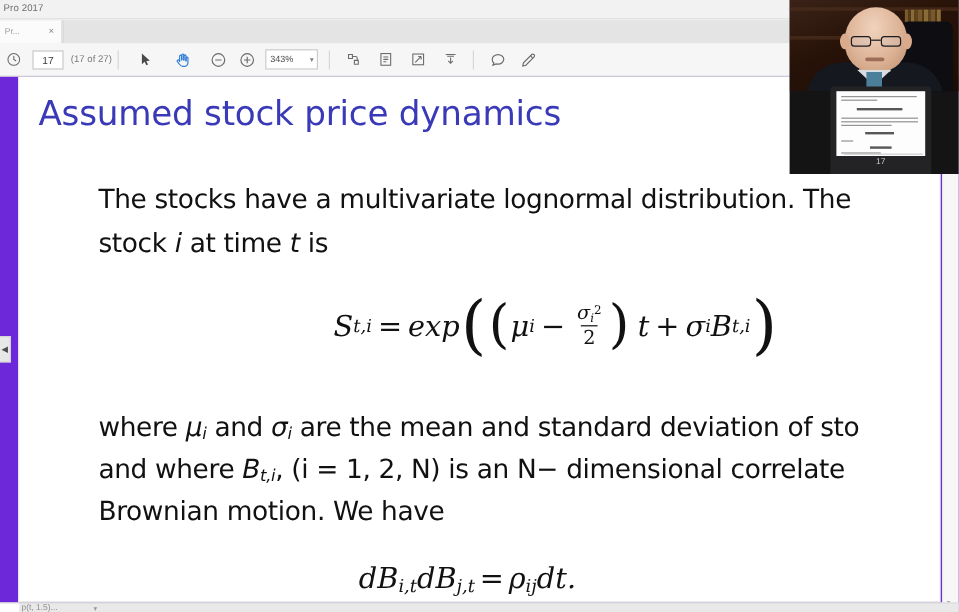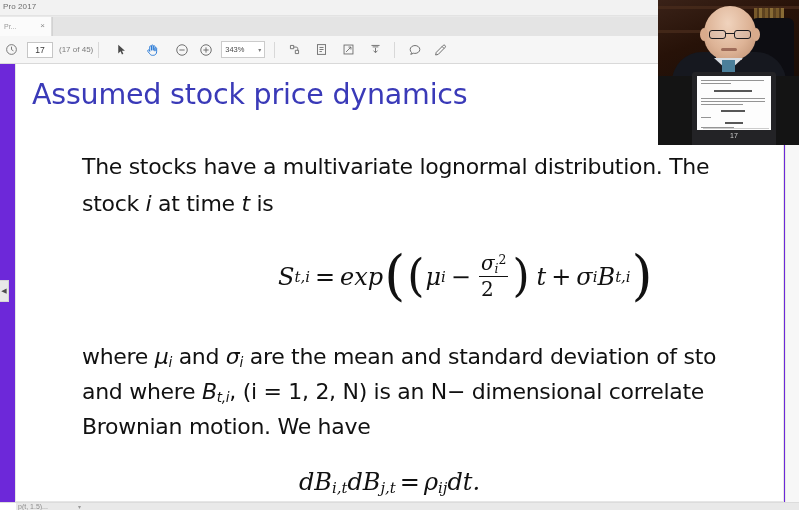--- a/index.html
+++ b/index.html
@@ -257,21 +257,22 @@
     font-style: normal;
     font-size: 44px;
     line-height: 0;
     position: relative;
     top: -1px;
     margin: 0 1px;
   }
   .frac {
     display: inline-flex;
     flex-direction: column;
-    font-size: 20px;
+    align-items: center;
+    font-size: 16px;
     vertical-align: middle;
     margin: 0 3px;
     position: relative;
     top: -1px;
   }
   .frac .num { padding: 0 2px; }
   .frac .den {
     border-top: 1.3px solid #111;
     padding: 0 2px;
     font-style: normal;
@@ -499,21 +500,21 @@
 <div id="toolbar">
 
   <div class="tb-icon" style="margin-left:2px;">
     <svg width="13" height="13" viewBox="0 0 16 16" fill="none" stroke="currentColor" stroke-width="1.1">
       <circle cx="8" cy="8" r="6"></circle>
         <path d="M8 4.5 v3.6 l2.4 1.6"></path>
     </svg>
   </div>
 
   <div id="page-field">17</div>
-  <span id="page-total">(17 of 45)</span>
+  <span id="page-total">(17 of 27)</span>
 
   <div class="tb-sep"></div>
 
   <div class="tb-icon" style="margin-left:8px;">
     <svg width="13" height="13" viewBox="0 0 16 16" fill="#4a4a4a">
       <path d="M4 2 L4 13 L6.8 10.3 L8.6 14 L10.3 13.2 L8.5 9.6 L12.2 9.4 Z"></path>
     </svg>
   </div>
 
   <div class="tb-icon active" style="margin-left:9px;">

